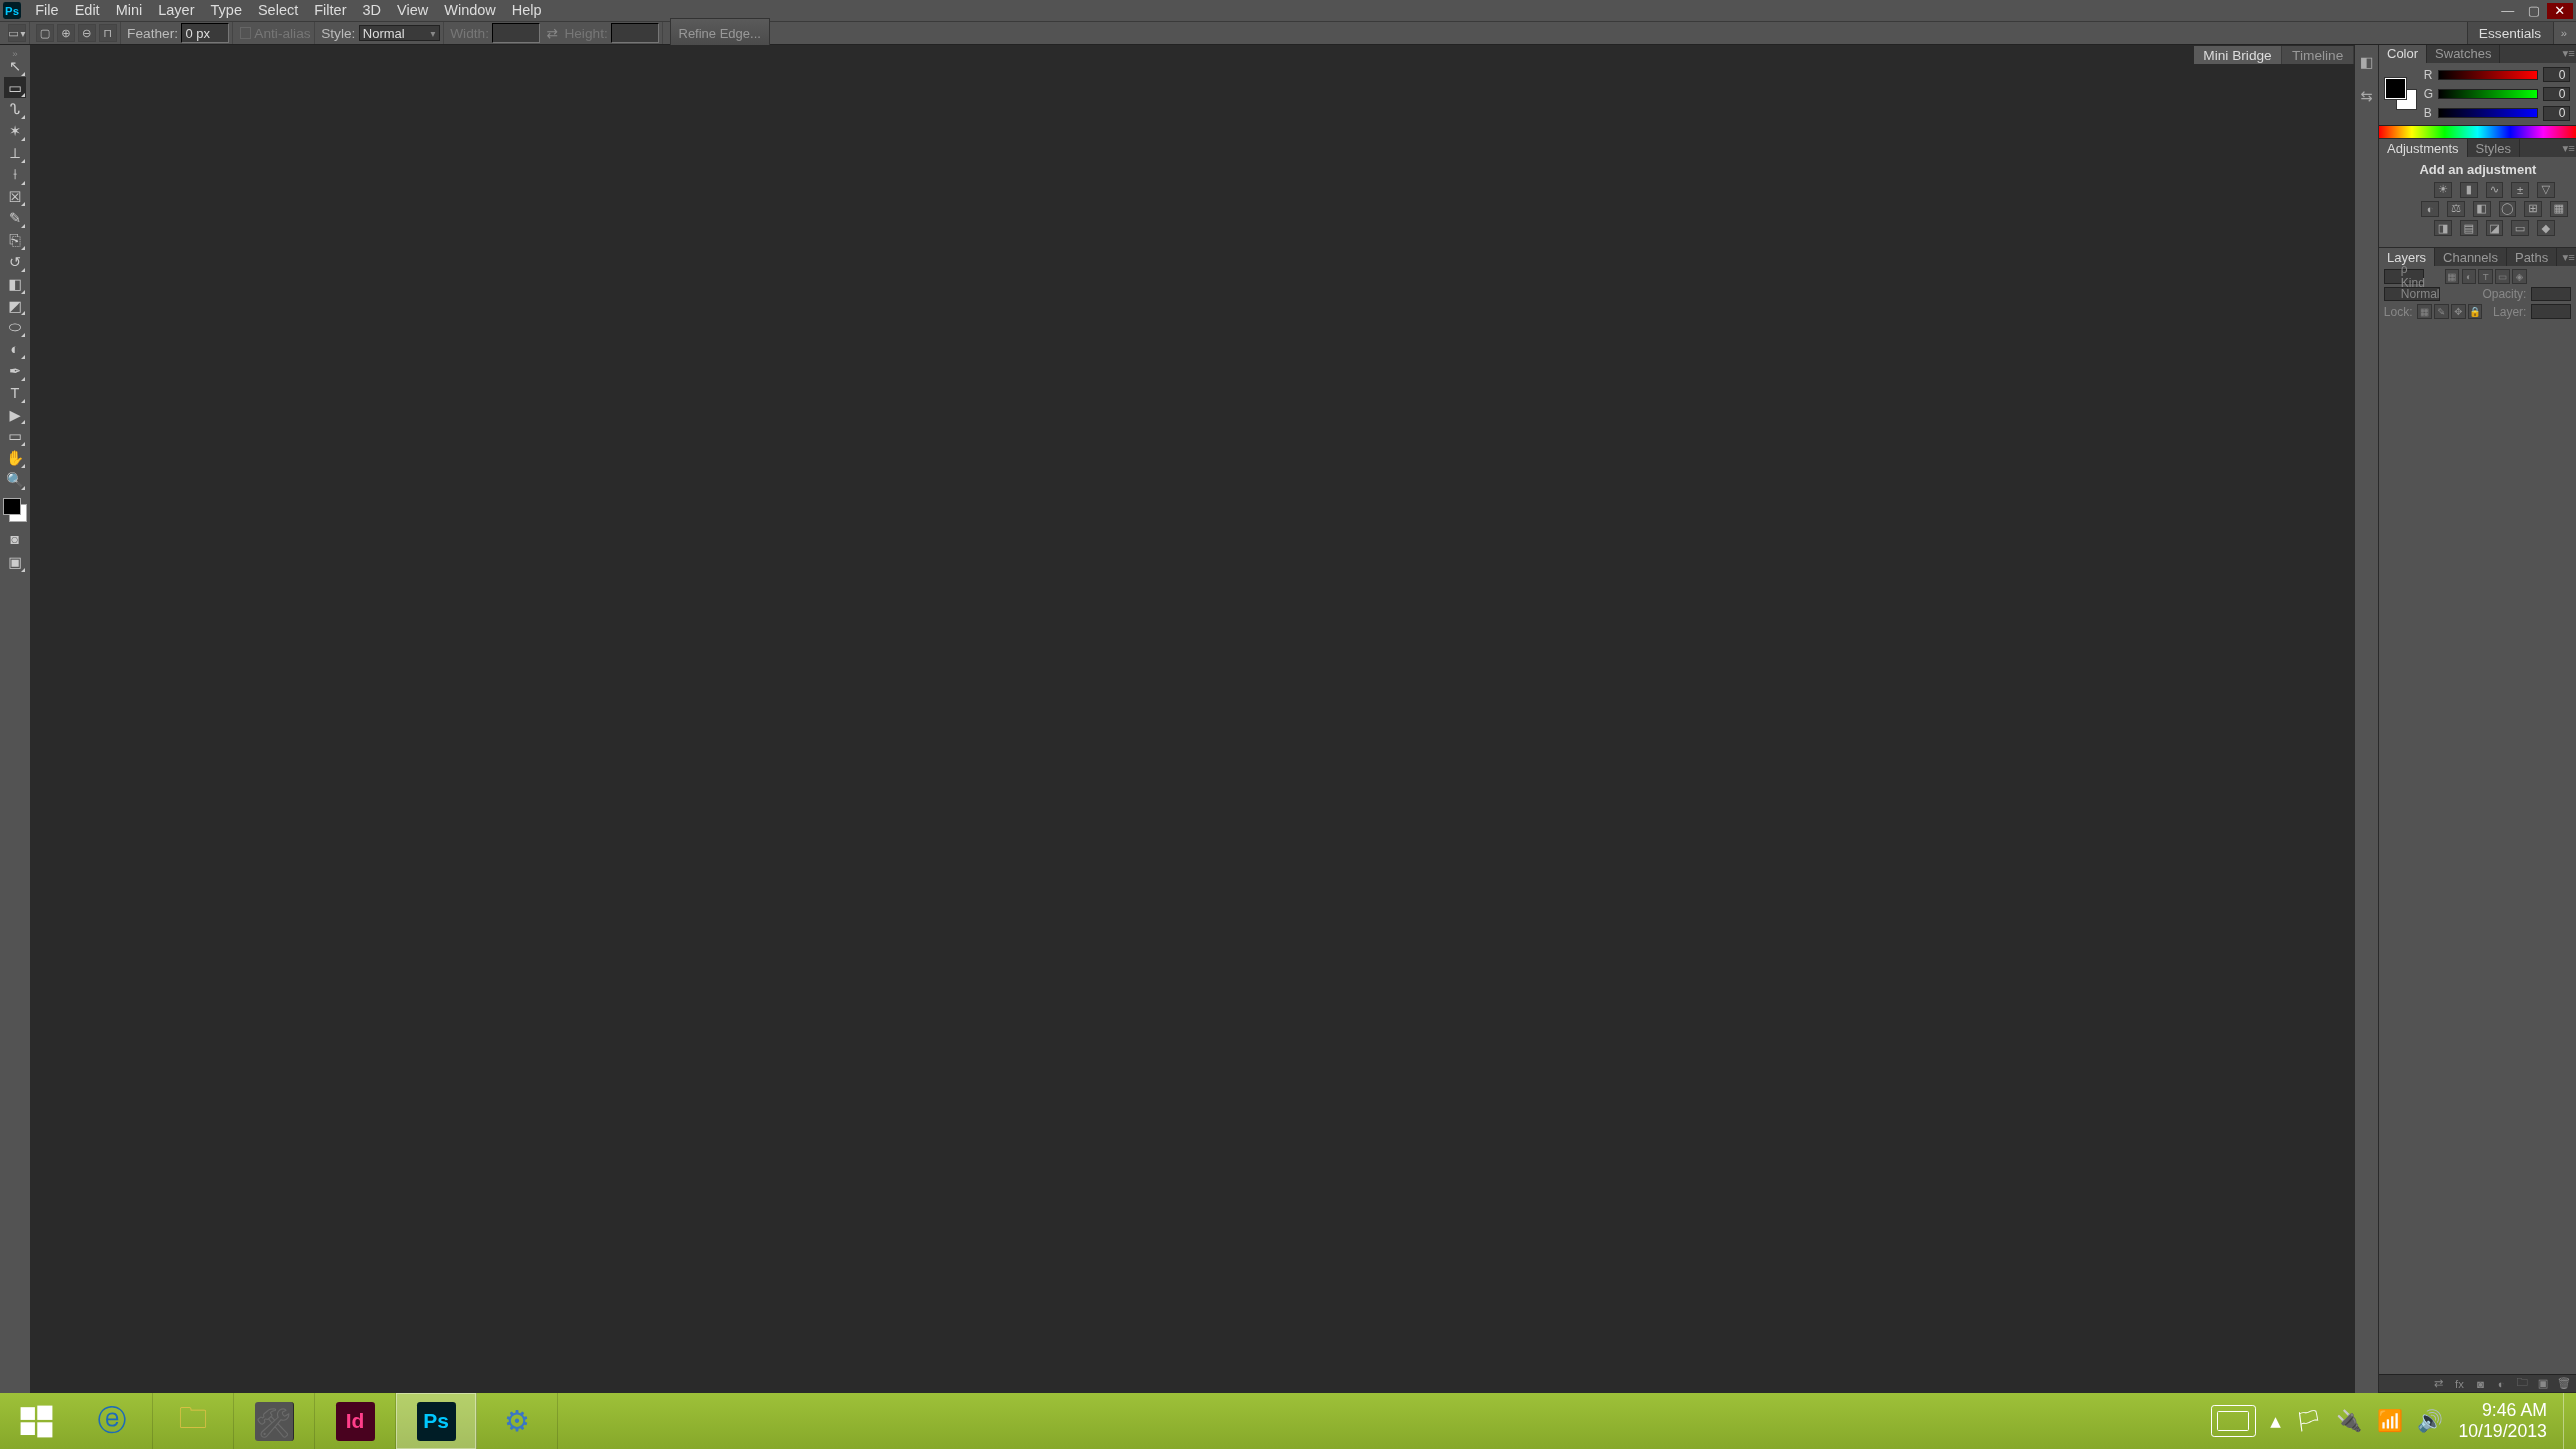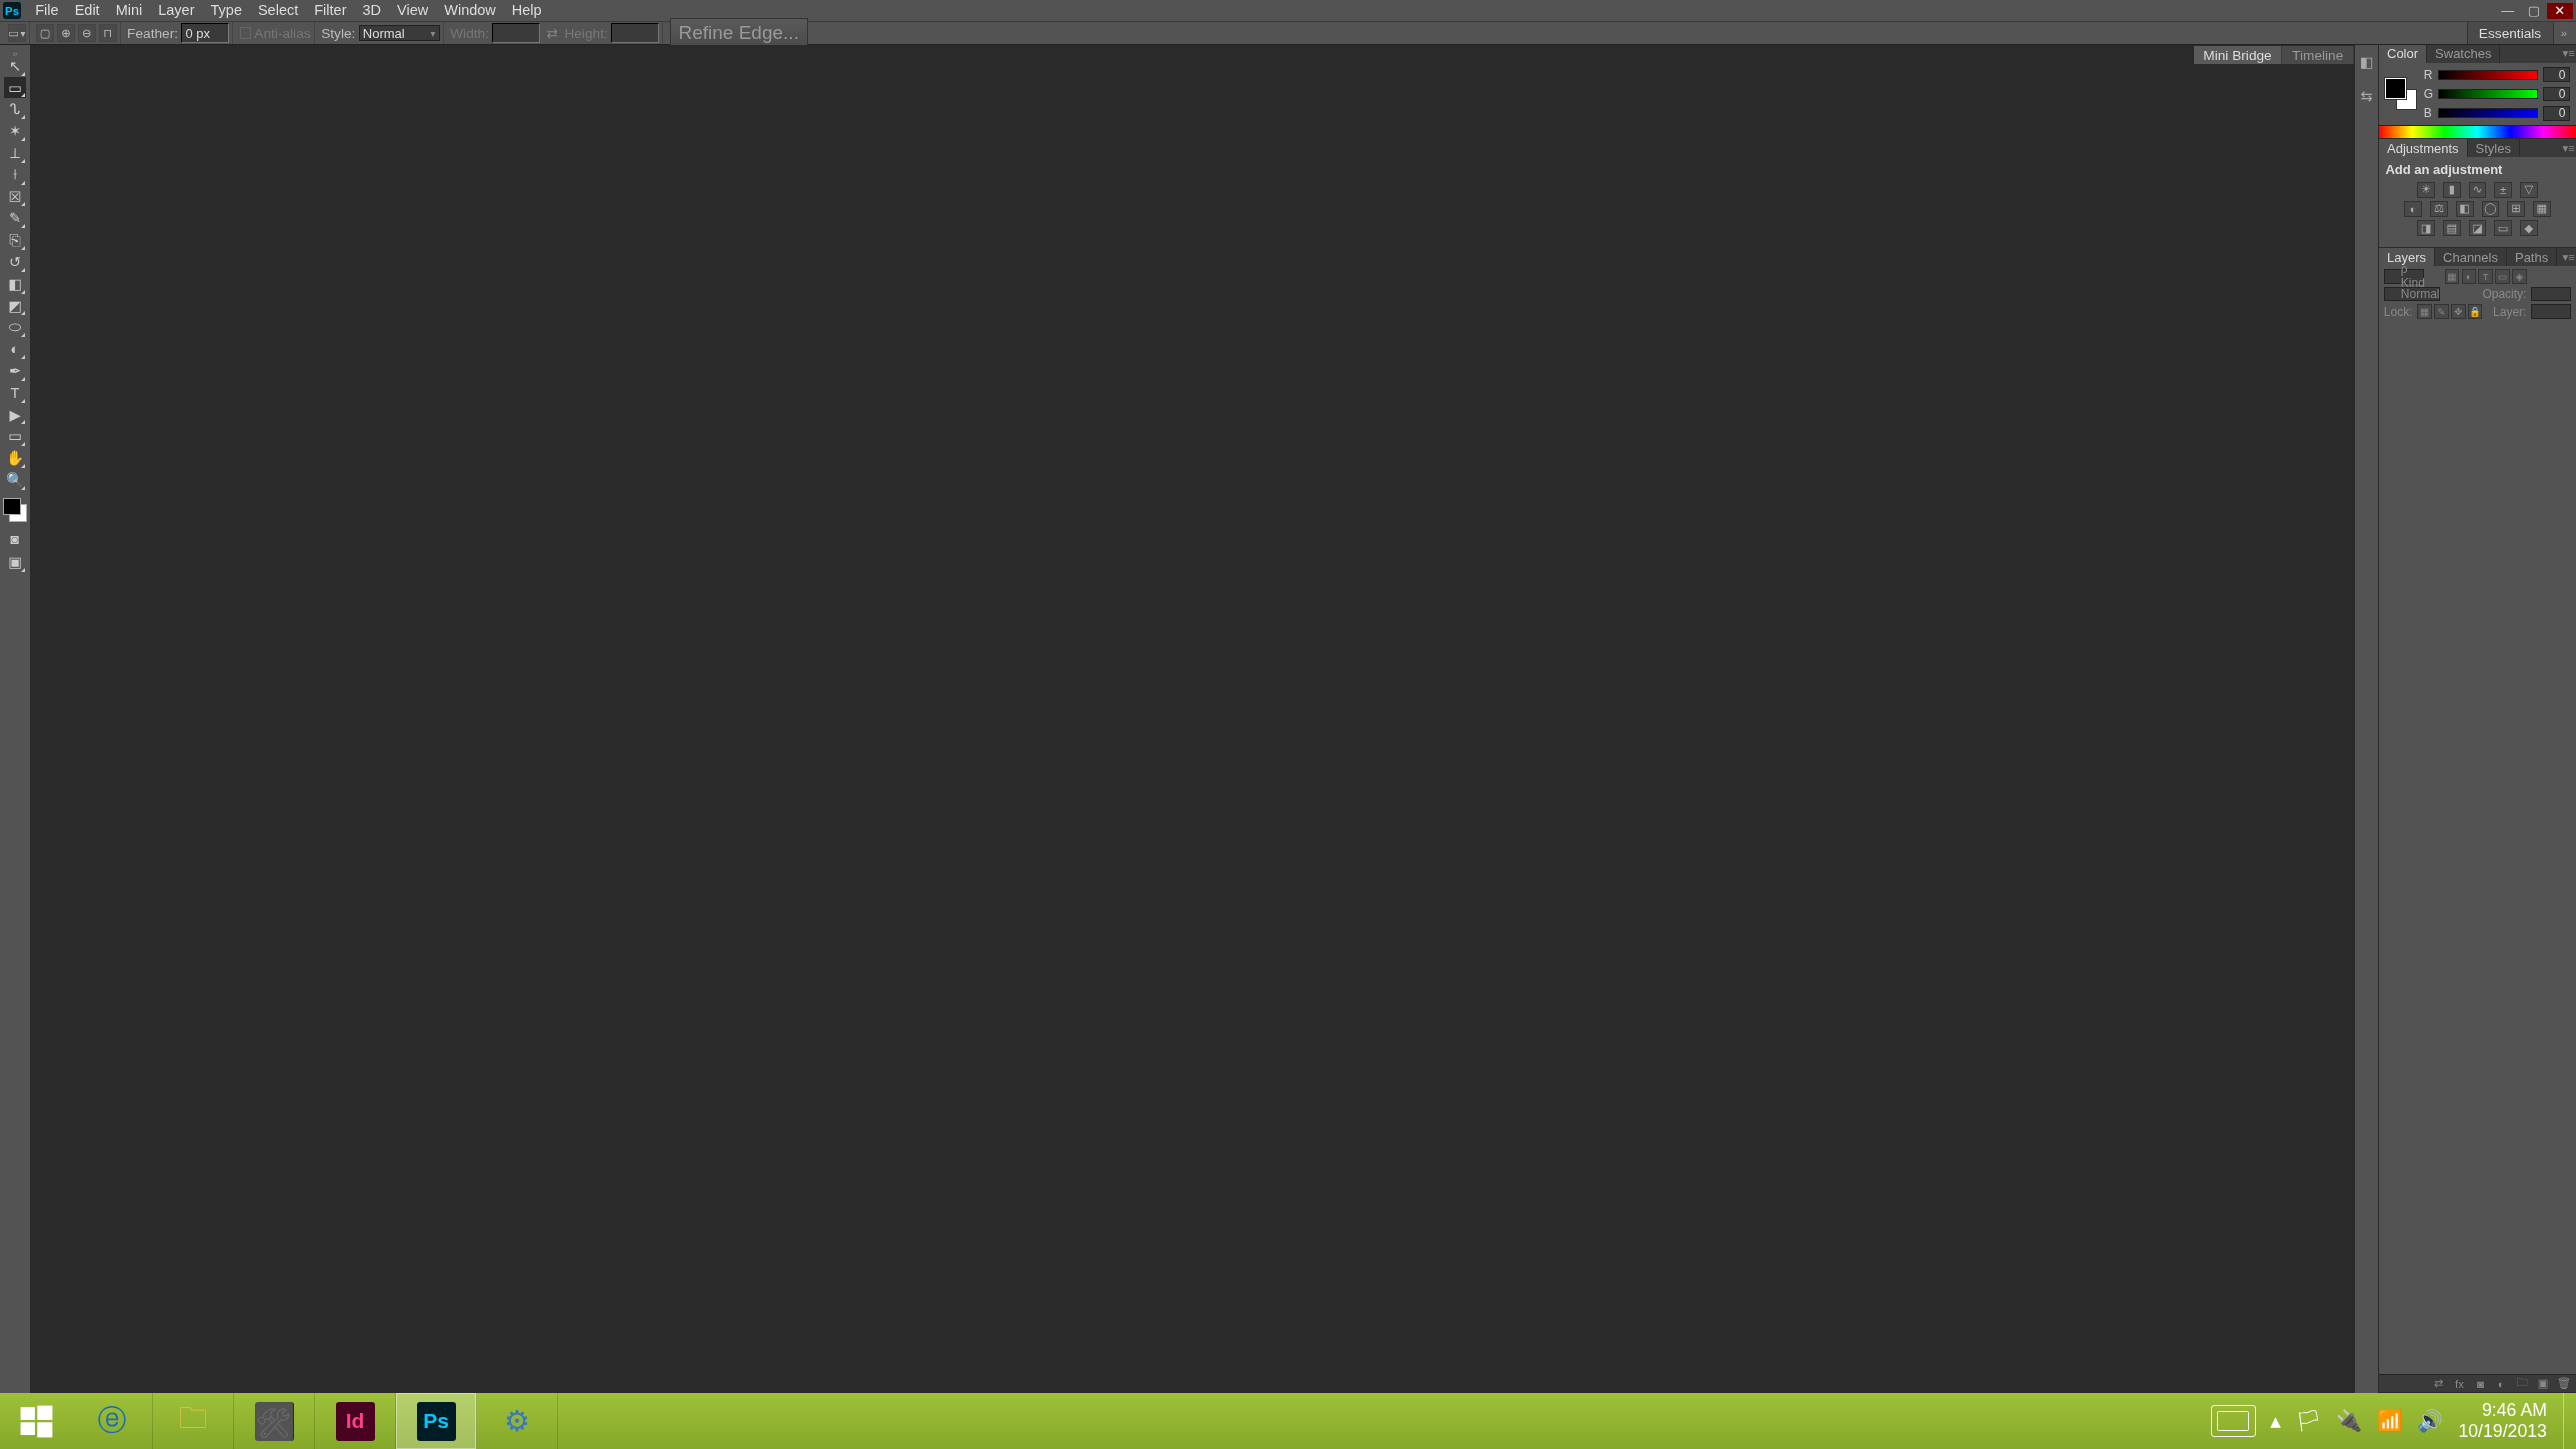--- a/index.html
+++ b/index.html
@@ -19,21 +19,21 @@
 
 .options-bar { height: 24px; background: #535353; border-top: 0.8px solid #3a3a3a; border-bottom: 0.8px solid #222; display: flex; align-items: center; padding: 0 4.8px; color: #bbb; font-size: 13.7px; gap: 3.2px; }
 .opt-group { display: flex; align-items: center; gap: 3.2px; padding: 0 3.2px; border-right: 0.8px solid #444; height: 100%; }
 .opt-icon { width: 17.7px; height: 17.7px; border: 0.8px solid #444; background: #4a4a4a; display:flex; align-items:center; justify-content:center; font-size:11.3px; }
 .opt-drop::after { content: "▾"; margin-left: 1.6px; font-size: 9.7px; }
 .opt-label { color: #bbb; }
 .opt-label.dim { color: #777; }
 .opt-input { width: 48px; height: 20px; background: #3a3a3a; border: 0.8px inset #222; color: #ddd; padding: 0 3.2px; font-size: 13px; }
 .opt-select { width: 81px; height: 16px; background: #3a3a3a; border: 0.8px solid #222; color: #ddd; font-size: 13px; display:flex; align-items:center; padding:0 3.2px; justify-content:space-between; }
 .opt-select::after { content:"▾"; font-size:9.7px; color:#888; }
-.opt-btn { height: 30px; padding: 0 8px; background: linear-gradient(#5a5a5a,#4a4a4a); border: 0.8px solid #333; color: #999; font-size:19px; display:flex; align-items:center; }
+.opt-btn { height: 30px; padding: 0 8px; background: linear-gradient(#5a5a5a,#4a4a4a); border: 0.8px solid #333; color: #999; font-size:13px; display:flex; align-items:center; }
 .opt-swap { color:#888; padding:0 3.2px; }
 .workspace-picker { margin-left:auto; height:22.5px; padding:0 11.3px; background:#4a4a4a; border-left:0.8px solid #333; border-right:0.8px solid #333; color:#ddd; font-size:13.7px; display:flex; align-items:center; }
 .workspace-dbl { width:14.5px; display:flex; align-items:center; justify-content:center; color:#aaa; font-size:11.3px; }
 
 
 .middle { flex:1; display:flex; min-height:0; }
 
 
 .tools { width:31px; background:#535353; border-right:0.8px solid #2a2a2a; display:flex; flex-direction:column; align-items:center; padding-top:3.2px; }
 .tool { width:22.5px; height:21px; margin:0.8px 0; display:flex; align-items:center; justify-content:center; color:#ccc; font-size:14.5px; position:relative; }
@@ -73,21 +73,21 @@
 .srow { display:flex; align-items:center; gap:4.8px; font-size:12px; }
 .srow .lab { width:9.7px; }
 .srow .track { flex:1; height:9.7px; border:0.8px solid #222; }
 .track.r { background: linear-gradient(90deg,#000,#f00); }
 .track.g { background: linear-gradient(90deg,#000,#0f0); }
 .track.b { background: linear-gradient(90deg,#000,#00f); }
 .srow .val { width:27px; height:14.5px; background:#3a3a3a; border:0.8px solid #222; color:#ddd; display:flex; align-items:center; justify-content:flex-end; padding:0 3.2px; }
 .spectrum { height:13px; background: linear-gradient(90deg,#f00,#ff0,#0f0,#0ff,#00f,#f0f,#f00); border-top:0.8px solid #222; }
 
 
-.adj-body { padding:4.8px 6.4px 8px; font-size:13px; }
+.adj-body { padding:4.8px 6.4px 8px; font-size:13px;margin-left:34px; }
 .adj-head { color:#ddd; margin-bottom:4.8px; font-weight:bold; }
 .adj-row { display:flex; gap:8px; margin:3.2px 0; justify-content:center; }
 .adj-ic { width:17.7px; height:16px; background:#4a4a4a; border:0.8px solid #333; color:#aaa; display:flex; align-items:center; justify-content:center; font-size:11.3px; }
 
 
 .layers-body { padding:3.2px 4.8px; font-size:12px; display:flex; flex-direction:column; gap:3.2px; }
 .lrow { display:flex; align-items:center; gap:4.8px; }
 .lsmall { width:40px; height:14.5px; background:#3a3a3a; border:0.8px solid #222; color:#888; display:flex; align-items:center; padding:0 16px; }
 .lsmall.wide { width:56px; }
 .licset { display:flex; gap:2.4px; }

